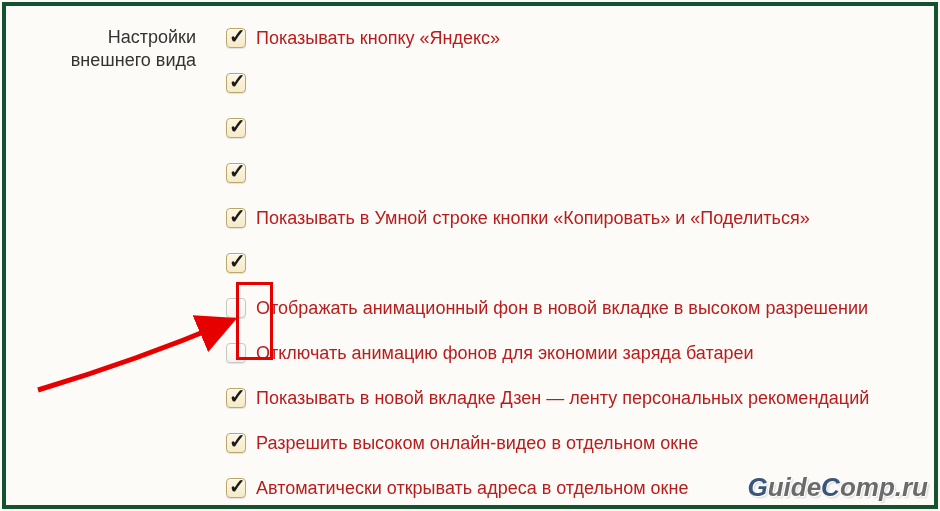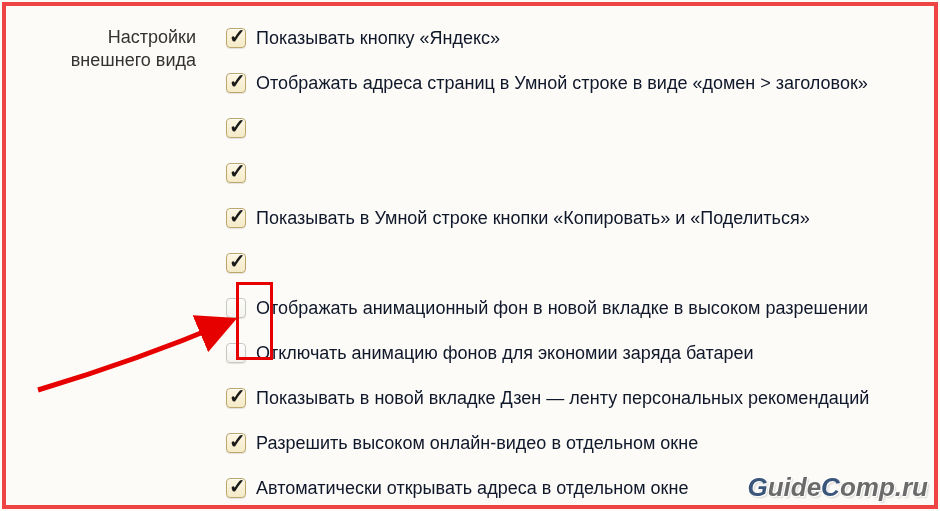--- a/index.html
+++ b/index.html
@@ -11,21 +11,21 @@
     background: #fdfbf7;
     position: relative;
     overflow: hidden;
   }
   .outer-border {
     position: absolute;
     top: 2px;
     left: 2px;
     right: 2px;
     bottom: 2px;
-    border: 4px solid #ef4444;
+    border: 4px solid #14532d;
     background: #fdfbf7;
   }
   .content {
     display: flex;
     padding: 20px 0 0 20px;
   }
   .section-title {
     width: 200px;
     text-align: right;
     padding-right: 30px;
@@ -65,21 +65,21 @@
     top: -3px;
     left: 2px;
     font-size: 20px;
     font-weight: bold;
     color: #1a1a1a;
     line-height: 1;
   }
   .option-label {
     margin-left: 10px;
     font-size: 18px;
-    color: #0f172a;
+    color: #b91c1c;
     white-space: nowrap;
     overflow: hidden;
   }
   .highlight-box {
     position: absolute;
     border: 3px solid #e60000;
     top: 282px;
     left: 236px;
     width: 37px;
     height: 78px;
@@ -120,21 +120,20 @@
         <span class="checkbox">
             <span class="tick">✓</span>
           </span>
         <span class="option-label">Показывать кнопку «Яндекс»</span>
       </div>
 
       <div class="option-row">
         <span class="checkbox">
             <span class="tick">✓</span>
           </span>
-        <span class="option-label">Отображать адреса страниц в Умной строке в виде «домен &gt; заголовок»</span>
       </div>
 
       <div class="option-row">
         <span class="checkbox">
             <span class="tick">✓</span>
           </span>
       </div>
 
       <div class="option-row">
         <span class="checkbox">

